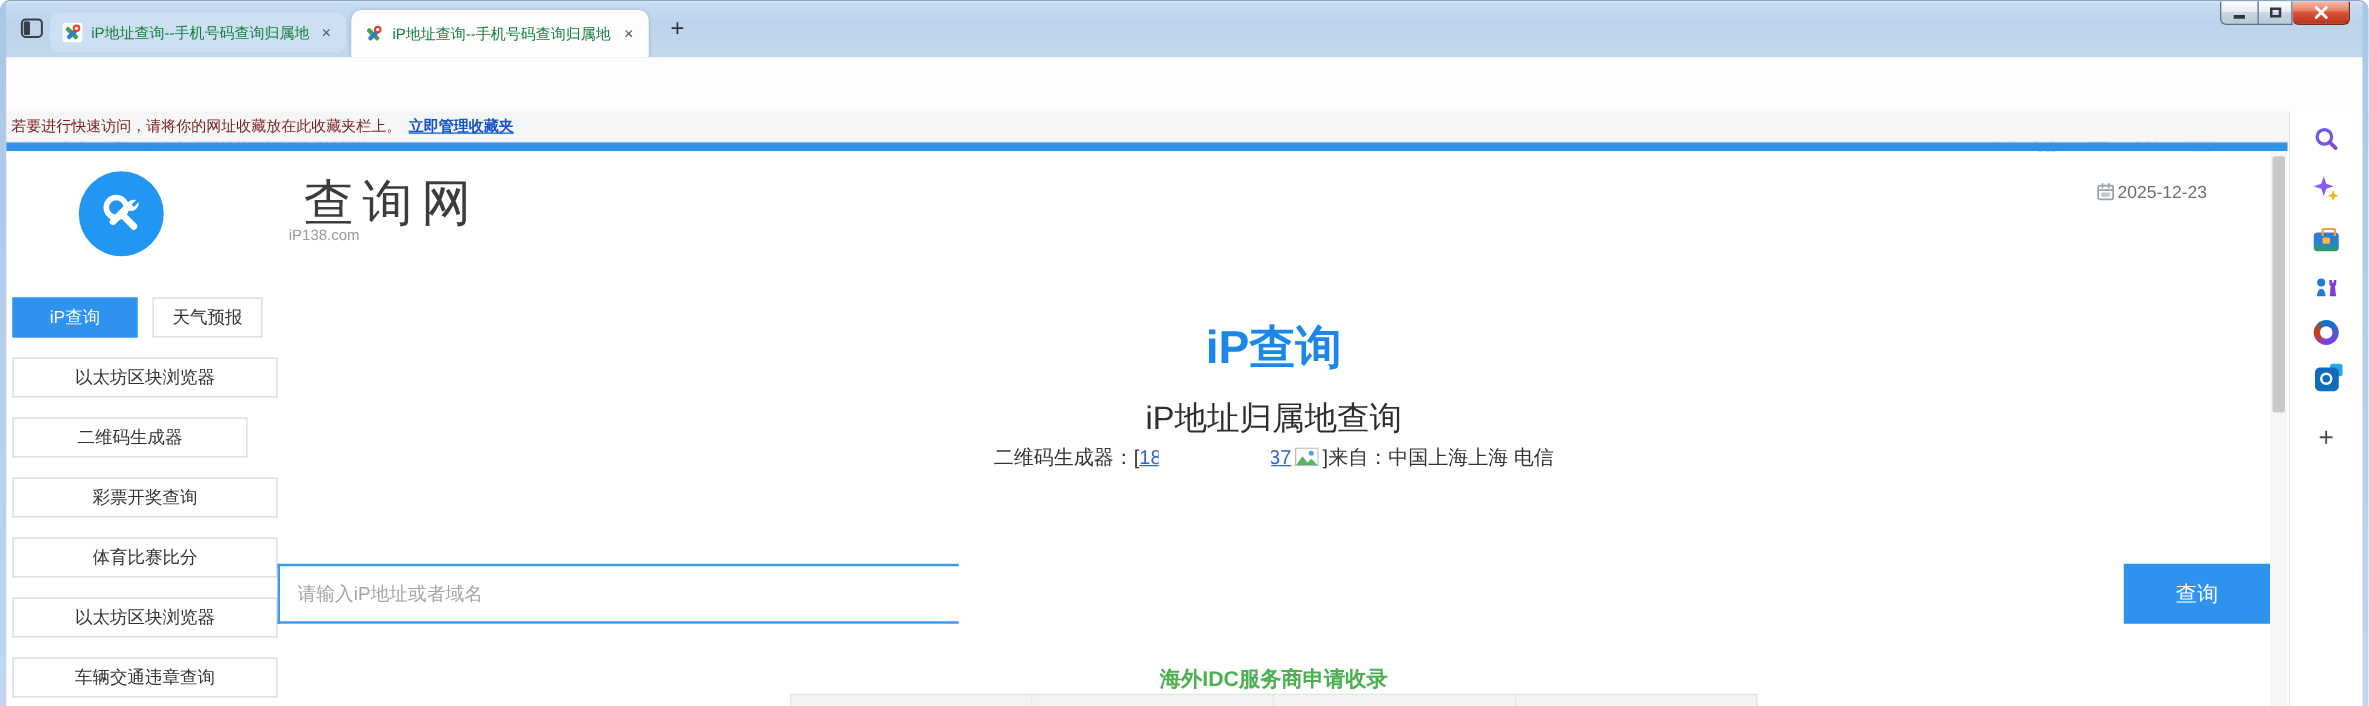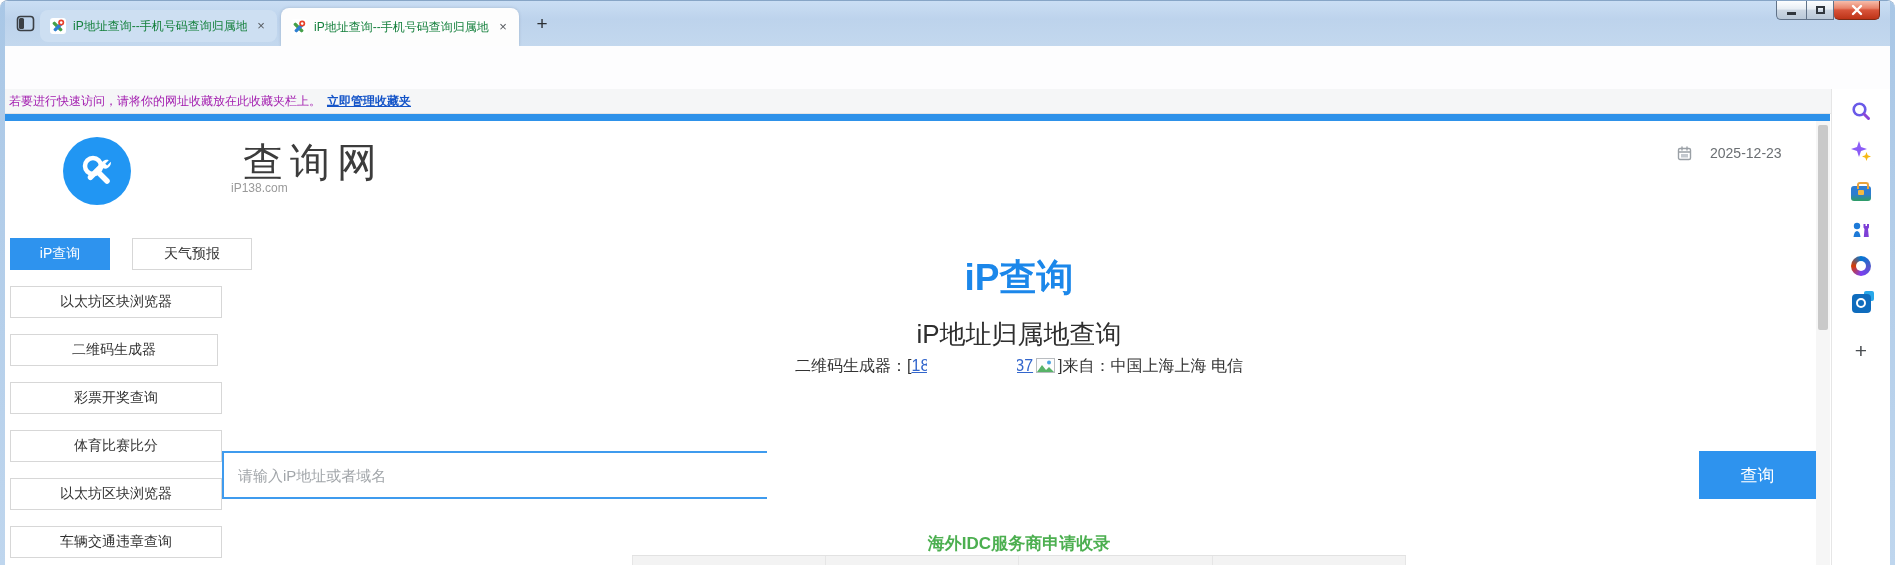--- a/index.html
+++ b/index.html
@@ -53,38 +53,38 @@
     box-shadow:0 1px 2px rgba(0,0,0,.06); display:flex; align-items:center; }
   .url-text { font-size:13.5px; color:#24282d; margin-left:10px; }
   .pill-ic { position:absolute; top:8px; width:20px; height:20px; }
   .avatar { position:absolute; left:1748px; top:52px; width:26px; height:26px;
     border-radius:50%; background:#cfd1d4; overflow:hidden; }
 
   
   .favbar { position:absolute; left:0; top:88px; width:1895px; height:25px;
     background:#f5f6f7; border-bottom:1px solid #e4e5e6; display:flex;
     align-items:center; padding-left:9px; }
-  .favbar-msg { font-size:12px; color:#a21caf; }
+  .favbar-msg { font-size:12px; color:#7f1d1d; }
   .favbar-link { font-size:12px; color:#1454c8; font-weight:bold;
     text-decoration:underline; margin-left:6px; cursor:pointer; }
 
   
   .site-topbar { position:absolute; left:5px; top:113px; width:1825px; height:7px;
     background:#2e92ea; }
   .page { position:absolute; left:5px; top:120px; width:1825px; height:445px;
     background:#fff; overflow:hidden; }
   .logo-circle { position:absolute; left:58px; top:16px; width:68px; height:68px;
     border-radius:50%; background:#2196f3; display:flex; align-items:center;
     justify-content:center; }
   .logo-title { position:absolute; left:222px; top:14px; font-size:40px;
     color:#3c3c3c; letter-spacing:7px;margin-left:16px; }
   .logo-sub { position:absolute; left:226px; top:60px; font-size:12px; color:#9a9a9a; }
   .date-wrap { position:absolute; left:1672px; top:24px; display:flex;
     align-items:center; }
-  .date-text { font-size:14px; color:#6b6f73; margin-left:18px; }
+  .date-text { font-size:14px; color:#6b6f73; margin-left:2px; }
 
   .side-btn { position:absolute; height:32px; background:#fff;
     border:1px solid #d7d7d7; color:#333; font-size:14px; display:flex;
     align-items:center; justify-content:center; cursor:pointer; }
   .side-btn.active { background:#2e93ee; border-color:#2e93ee; color:#fff; }
 
   .main { position:absolute; left:217px; top:0; width:1594px; height:445px; }
   .main-title { position:absolute; left:0; right:0; top:132px; text-align:center;
     font-size:37px; font-weight:bold; color:#1b87ea; }
   .main-sub { position:absolute; left:0; right:0; top:196px; text-align:center;
@@ -293,23 +293,23 @@
       <svg width="15" height="15" viewBox="0 0 15 15">
           <rect x="1.5" y="2.5" width="12" height="11" rx="1.5" fill="none" stroke="#9aa0a6" stroke-width="1.4"></rect>
           <path d="M1.5 6h12" stroke="#9aa0a6" stroke-width="1.4"></path>
           <path d="M5 1v3M10 1v3" stroke="#9aa0a6" stroke-width="1.4" stroke-linecap="round"></path>
           <rect x="4" y="8" width="7" height="3.5" fill="#c4c9cf"></rect>
         </svg>
       <span class="date-text">2025-12-23</span>
     </div>
 
     <div class="side-btn active" style="left:5px;top:117px;width:100px">iP查询</div>
-    <div class="side-btn" style="left:127px;top:117px;width:120px">天气预报</div>
+    <div class="side-btn" style="left:117px;top:117px;width:88px">天气预报</div>
     <div class="side-btn" style="left:5px;top:165px;width:212px">以太坊区块浏览器</div>
-    <div class="side-btn" style="left:5px;top:213px;width:208px">二维码生成器</div>
+    <div class="side-btn" style="left:5px;top:213px;width:188px">二维码生成器</div>
     <div class="side-btn" style="left:5px;top:261px;width:212px">彩票开奖查询</div>
     <div class="side-btn" style="left:5px;top:309px;width:212px">体育比赛比分</div>
     <div class="side-btn" style="left:5px;top:357px;width:212px">以太坊区块浏览器</div>
     <div class="side-btn" style="left:5px;top:405px;width:212px">车辆交通违章查询</div>
 
     <div class="main">
       <div class="main-title">iP查询</div>
       <div class="main-sub">iP地址归属地查询</div>
       <div class="ip-line">
         <span>二维码生成器：[</span><span class="ip-link"><span>18</span><span class="ip-censor"></span><span>37</span></span><span class="broken-img"><svg width="19" height="15" viewBox="0 0 19 15">

